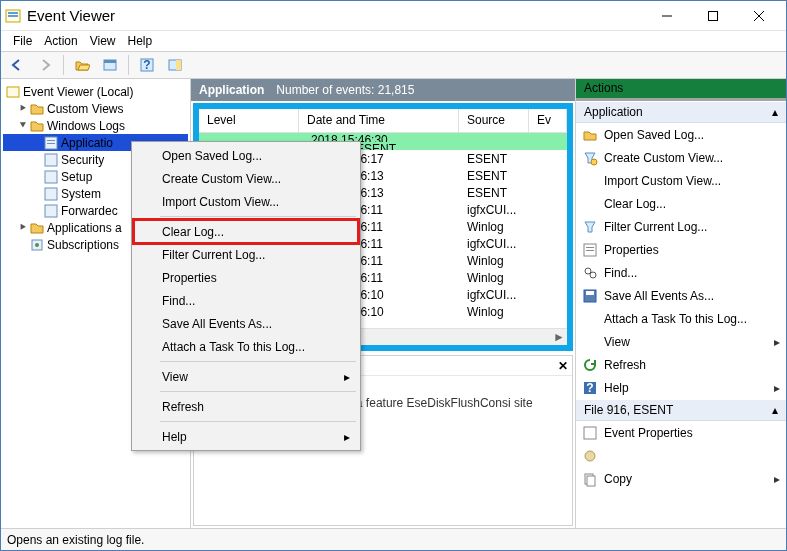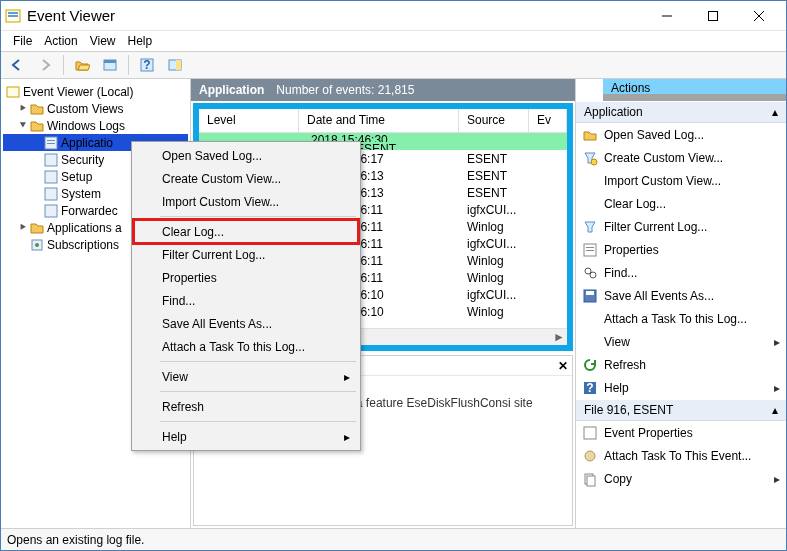--- a/index.html
+++ b/index.html
@@ -30,21 +30,21 @@
 .ghead div { padding: 4px 8px; border-right: 1px solid #e0e0e0; font-size: 12px; }
 .gbody { overflow: hidden; flex: 1; position: relative; }
 .grow { display: flex; height: 17px; align-items: center; font-size: 12px; }
 .grow.sel { background: #86efac; flex-direction: column; }
 .grow div { padding: 0 8px; overflow: hidden; white-space: nowrap; }
 .gscroll { height: 17px; background: #f0f0f0; display: flex; justify-content: space-between; align-items: center; padding: 0 2px; color: #666; border-top: 1px solid #e0e0e0;}
 .detail { border: 1px solid #d0d0d0; margin: 2px; flex: 1; display: flex; flex-direction: column; min-height: 0; }
 .detail-head { height: 20px; display: flex; justify-content: flex-end; padding: 0 4px; align-items: center; border-bottom: 1px solid #e8e8e8;}
 .detail-body { padding: 20px 10px 0 10px; font-size: 12px; color: #333; overflow: hidden; }
 .actions { width: 210px; display: flex; flex-direction: column; }
-.actions-title { height: 22px; background: #7dd3fc; border-bottom: 7px solid #a3a3a3; padding: 2px 8px; font-size: 12px; margin-left: 27px; }
+.actions-title { height: 22px; background: #15803d; border-bottom: 3px solid #a3a3a3; padding: 2px 8px; font-size: 12px; }
 .actions-body { flex: 1; overflow-y: auto; }
 .asect { background: #e8eef7; height: 22px; display: flex; align-items: center; justify-content: space-between; padding: 0 8px; font-size: 12px; border-top: 1px solid #fff; border-bottom: 1px solid #d8dde5;}
 .aitem { height: 23px; display: flex; align-items: center; padding: 0 6px; gap: 6px; font-size: 12px; }
 .aitem .aicon { width: 16px; height: 16px; flex-shrink: 0; }
 .aitem .arrow { margin-left: auto; color: #333; }
 .status { height: 22px; border-top: 1px solid #d0d0d0; padding: 2px 6px; font-size: 12px; background: #f7f7f7; display:flex; align-items:center;}
 .ctxmenu { position: absolute; left: 130px; top: 140px; width: 230px; background: #f2f2f2; border: 1px solid #a0a0a0; box-shadow: 2px 2px 4px rgba(0,0,0,0.25); z-index: 100; padding: 2px; }
 .citem { height: 23px; display: flex; align-items: center; padding: 0 24px 0 28px; font-size: 12px; position: relative; }
 .citem.highlight { outline: 3px solid #e21b1b; outline-offset: -1px; }
 .citem .arrow { position: absolute; right: 8px; }
@@ -425,21 +425,20 @@
             </svg>
           </span>
           <span>Event Properties</span>
         </div>
       <div class="aitem">
           <span class="aicon">
             <svg width="16" height="16">
               <circle cx="8" cy="8" r="5" fill="#e8d8a8" stroke="#b89a50"></circle>
             </svg>
           </span>
-          <span>Attach Task To This Event...</span>
         </div>
       <div class="aitem">
           <span class="aicon">
             <svg width="16" height="16">
               <rect x="3" y="3" width="8" height="10" fill="#fff" stroke="#888"></rect>
               <rect x="5" y="5" width="8" height="10" fill="#fff" stroke="#888"></rect>
             </svg>
           </span>
           <span>Copy</span>
           <span class="arrow">▸</span>

